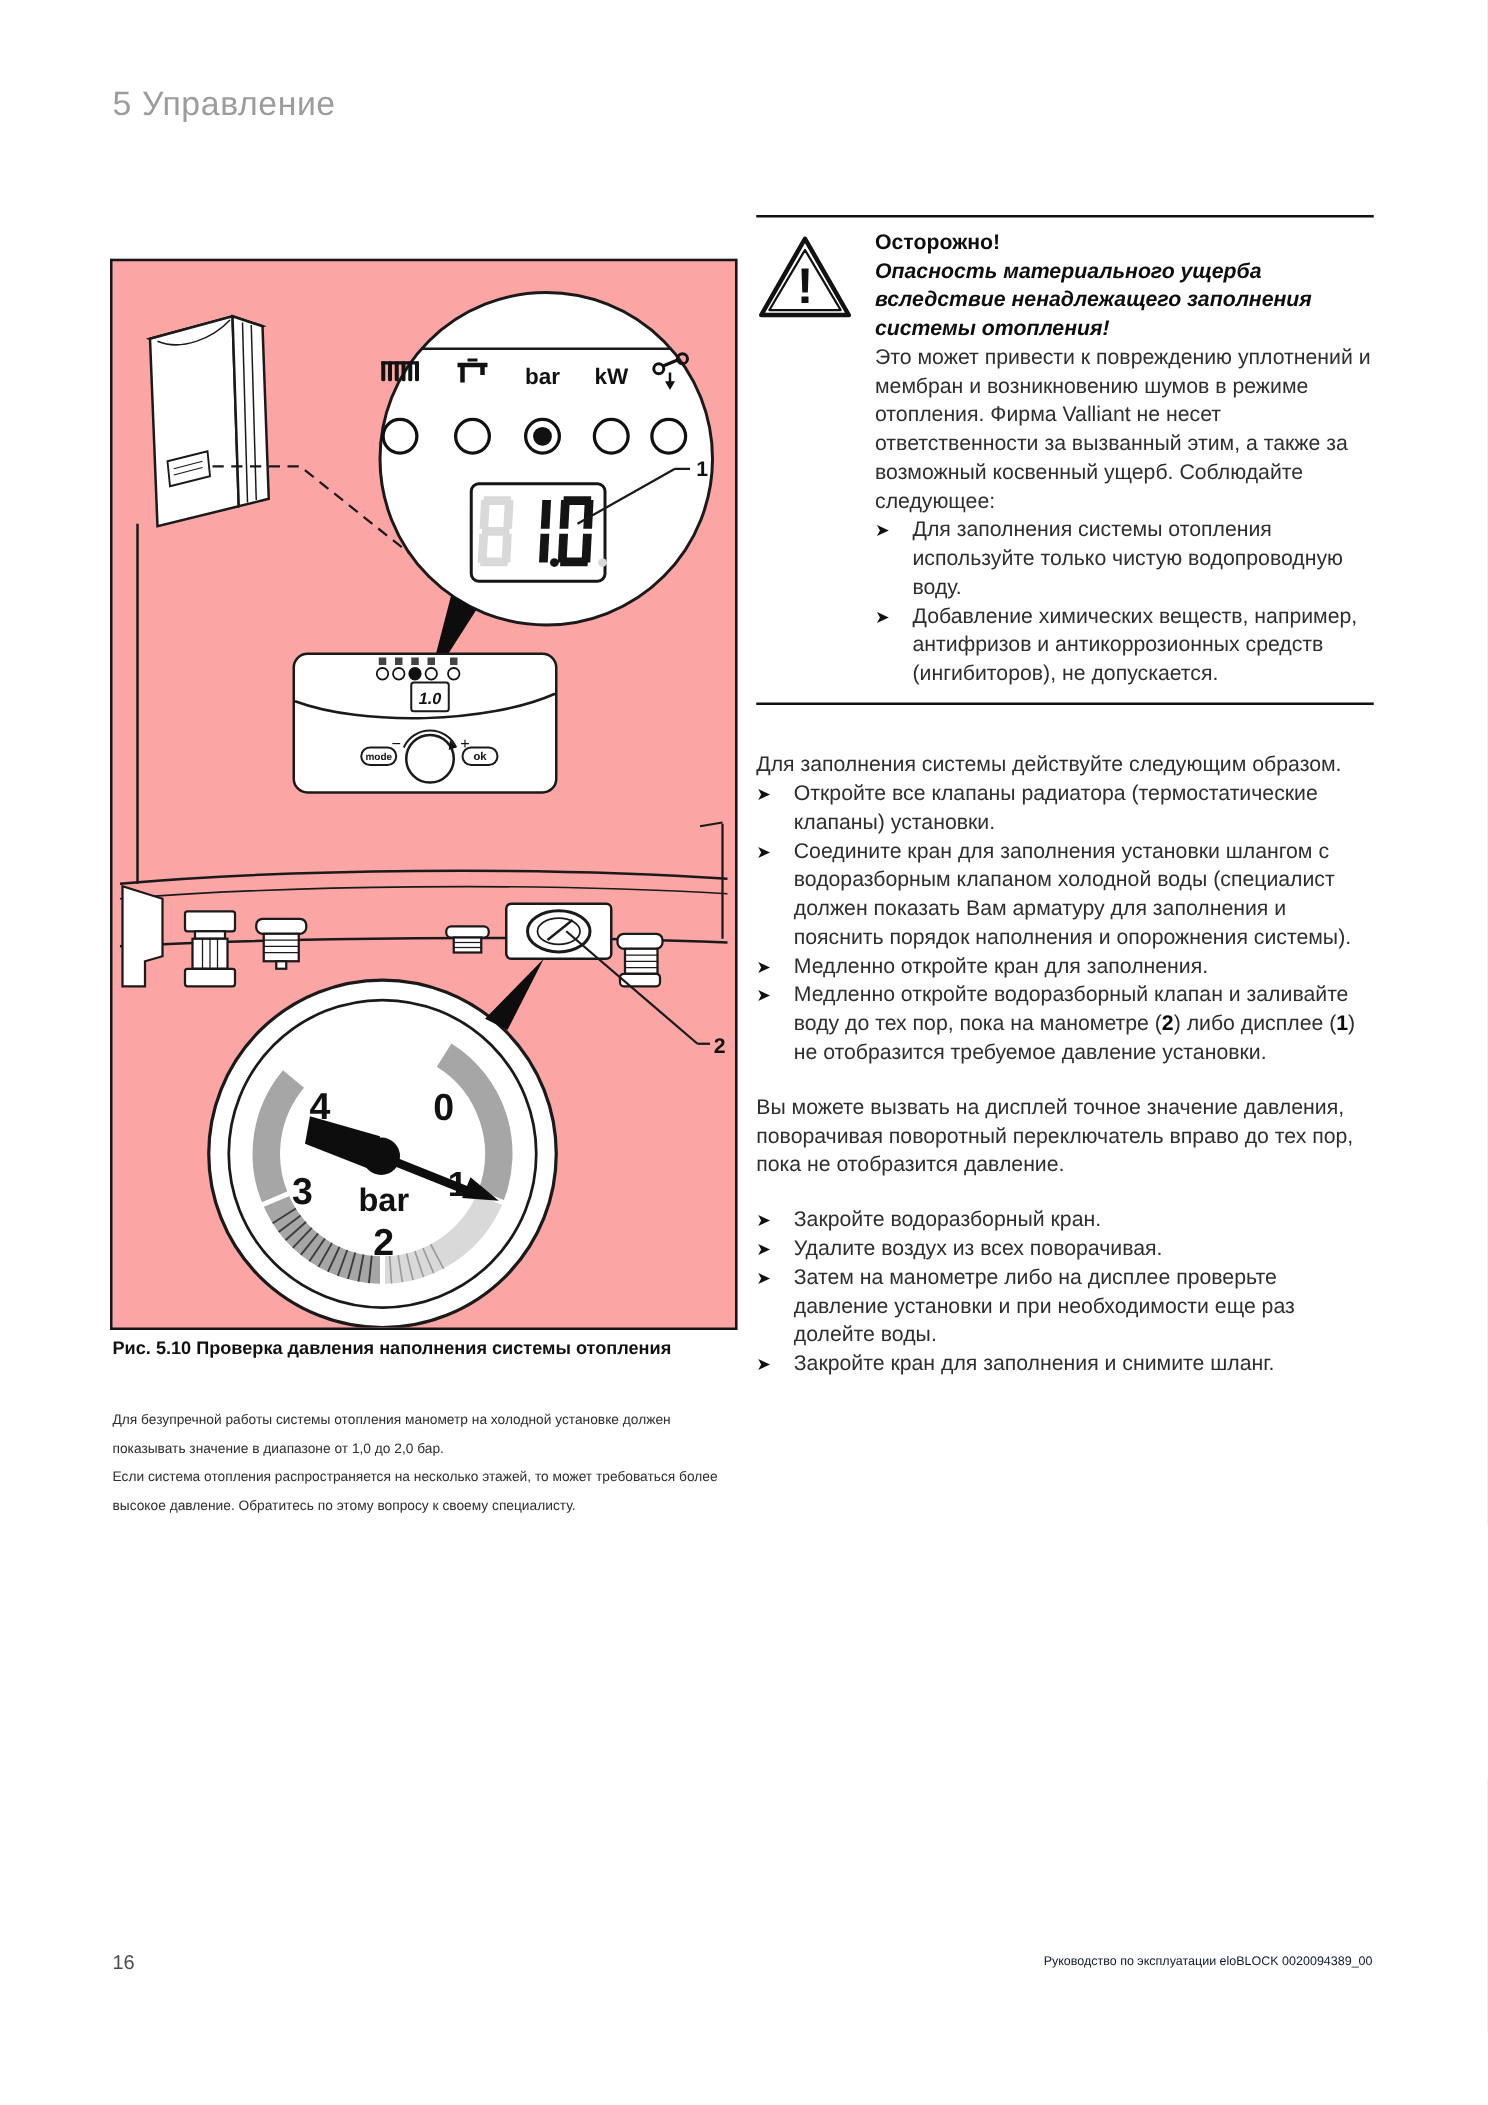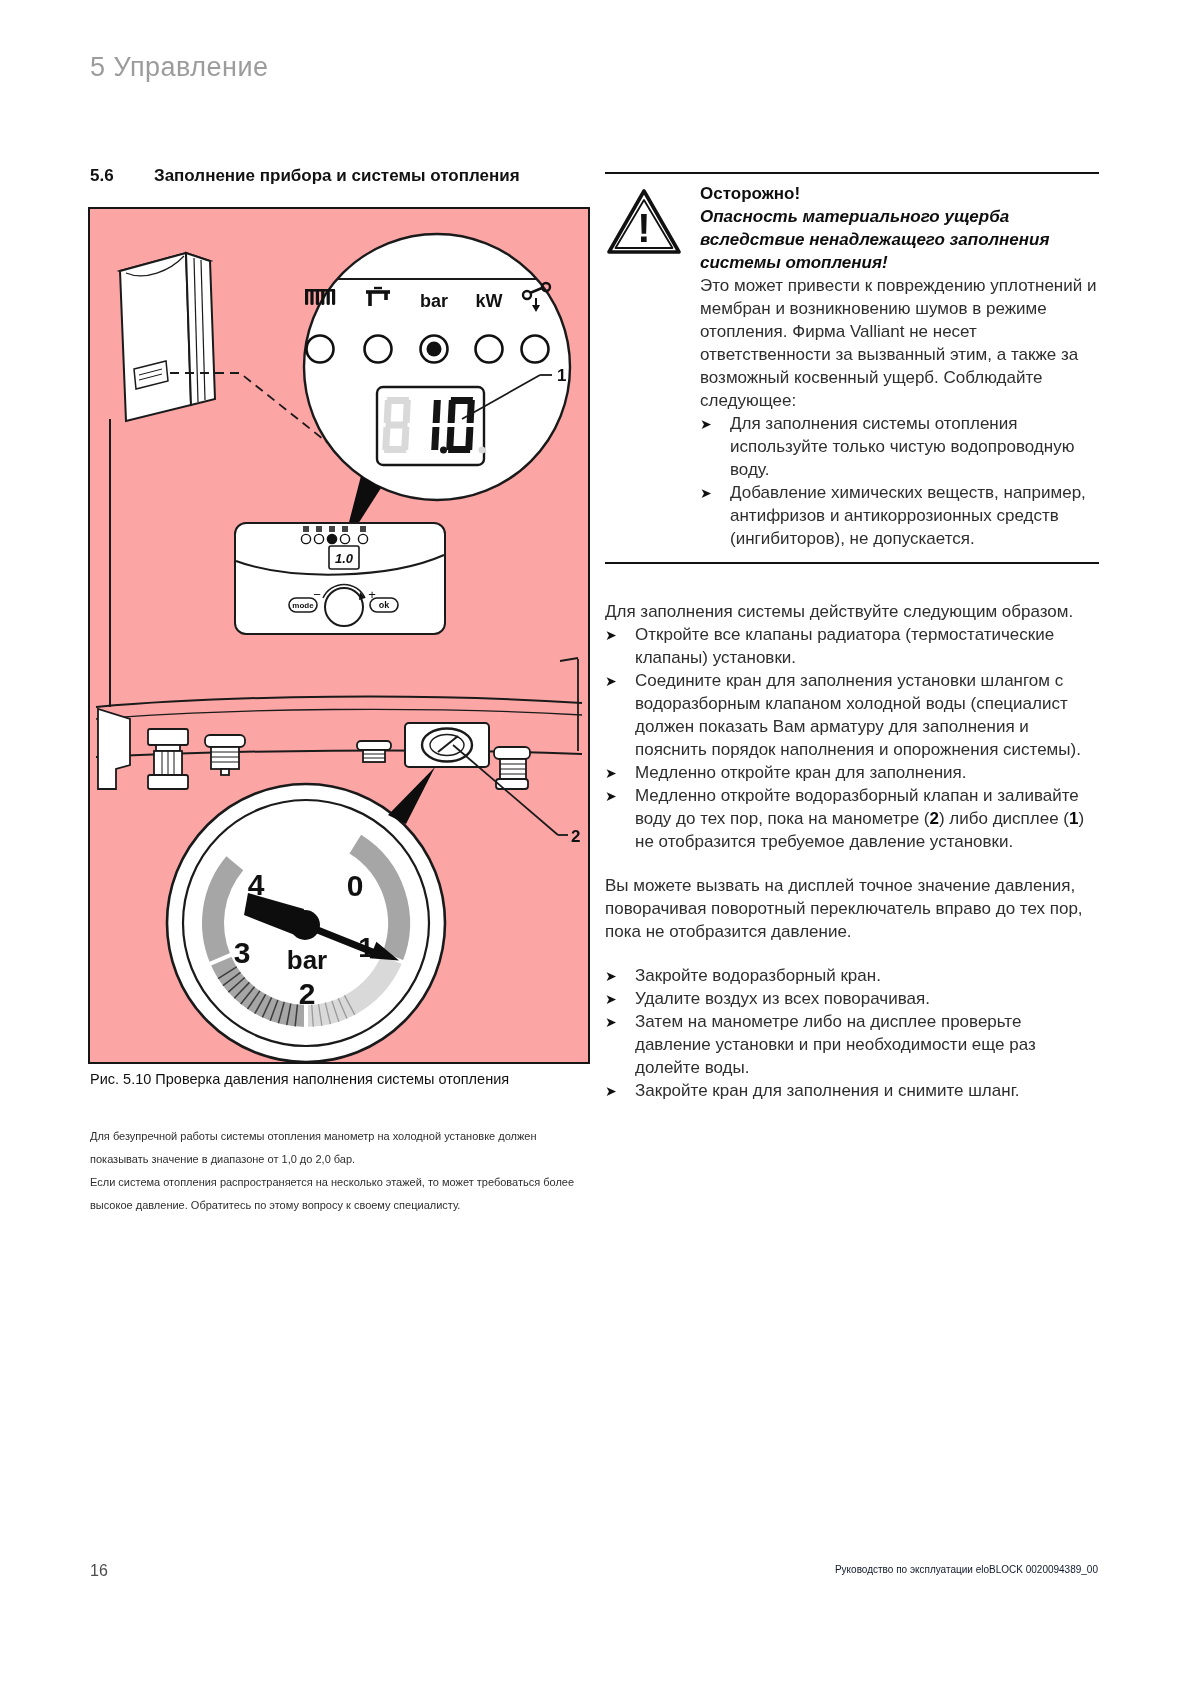--- a/index.html
+++ b/index.html
@@ -2,38 +2,38 @@
 <html><head>
 <meta charset="utf-8">
 <style>
   html,body { margin:0; padding:0; background:#e8e8e8; }
   .page {
     position:relative; width:1190px; height:1684px; margin:0 auto;
     background:#ffffff; overflow:hidden;
     font-family:"Liberation Sans", sans-serif; color:#2e2e2e;
   }
   .page-header {
-    position:absolute; left:90px; top:52px;
+    position:absolute; left:90px; top:68px;
     font-size:27px; color:#9c9c9c; letter-spacing:0.5px;
   }
   .section-head {
     position:absolute; left:90px; top:166px; width:470px;
     display:flex; font-weight:bold; font-size:17px; color:#111;
   }
   .section-num { width:64px; flex:0 0 64px; }
 
   .figure-box {
     position:absolute; left:88px; top:207px; width:498px; height:853px;
     border:2px solid #161616; background:#fca5a5;
   }
   .figure-box svg { display:block; }
 
   .fig-caption {
     position:absolute; left:90px; top:1071px; width:500px;
-    font-size:14.5px; font-weight:normal; color:#111;
+    font-size:14.5px; font-weight:bold; color:#111;
   }
   .left-text {
     position:absolute; left:90px; top:1125px; width:496px;
     font-size:11px; line-height:23px;
   }
   .left-text p { margin:0; }
 
   .right-col {
     position:absolute; left:605px; top:172px; width:494px;
     font-size:17px; line-height:23px;
@@ -64,24 +64,20 @@
   }
   text { font-family:"Liberation Sans", sans-serif; }
 </style>
 </head>
 <body>
 
 <div class="page">
 
   <div class="page-header">5 Управление</div>
 
-  <div class="section-head">
-    <span class="section-num">5.6</span>
-    <span>Заполнение прибора и системы отопления</span>
-  </div>
 
   <div class="figure-box">
     <svg width="498" height="853" viewBox="0 0 498 853">
       <g fill="none" stroke="#1a1a1a" stroke-width="2">
 
         <g fill="#fff">
           <polygon points="30,62 96,44 120,52 54,70"></polygon>
           <polygon points="30,62 96,44 101,196 36,212"></polygon>
           <polygon points="96,44 120,52 125,190 101,196"></polygon>
           <line x1="104" y1="49" x2="108" y2="193" stroke-width="1.2"></line>

